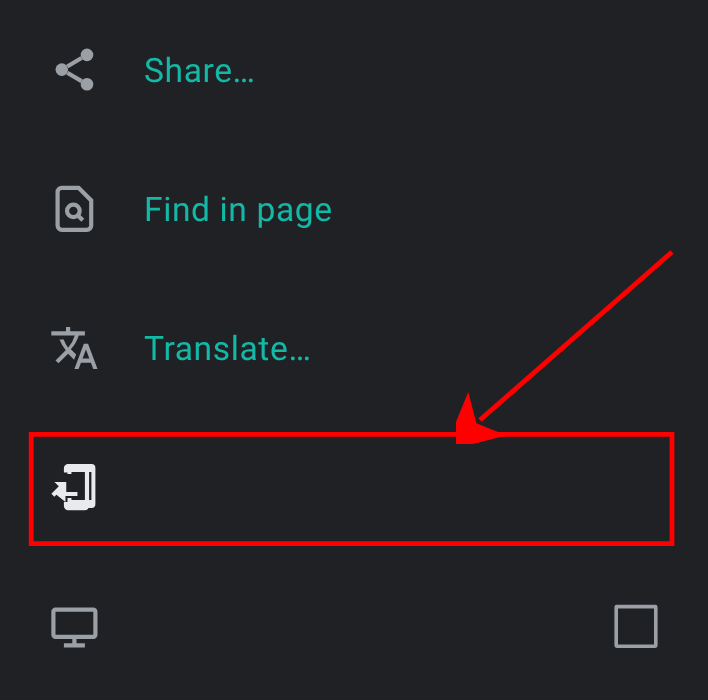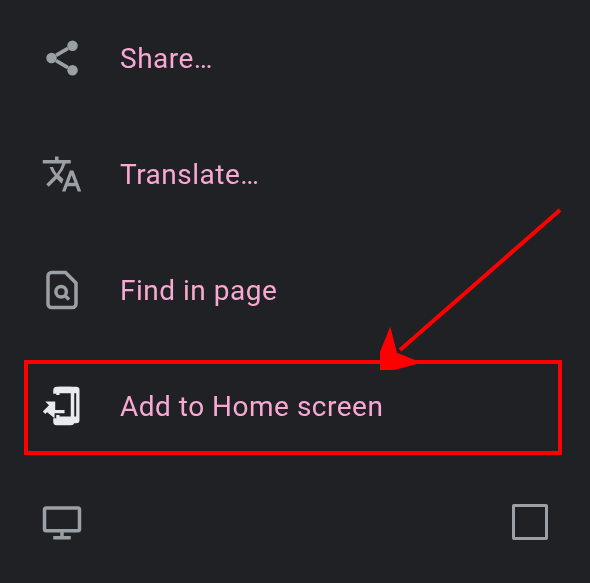--- a/index.html
+++ b/index.html
@@ -21,21 +21,21 @@
   .icon-wrap{
     width:48px;height:48px;
     display:flex;align-items:center;justify-content:center;
     flex-shrink:0;
   }
   .icon-wrap svg{width:42px;height:42px;}
   .label{
     margin-left:34px;
     font-size:28px;
     letter-spacing:0.5px;
-    color:#f9a8d4;
+    color:#14b8a6;
   }
   .checkbox{
     margin-left:auto;
     width:30px;height:30px;
     border:3px solid #9aa0a6;
     border-radius:2px;
     margin-right:22px;
   }
   .highlight-box{
     position:absolute;
@@ -65,50 +65,49 @@
         <circle cx="18" cy="19" r="3" fill="#9aa0a6" stroke="none"></circle>
         <line x1="8.6" y1="10.5" x2="15.4" y2="6.5"></line>
         <line x1="8.6" y1="13.5" x2="15.4" y2="17.5"></line>
       </svg>
     </span>
     <span class="label">Share…</span>
   </div>
 
   <div class="menu-item">
     <span class="icon-wrap">
-      <svg viewBox="0 0 24 24" fill="#9aa0a6">
-        <path d="M12.87 15.07l-2.54-2.51.03-.03A17.5 17.5 0 0 0 14.07 6H17V4h-7V2H8v2H1v2h11.17A15.5 15.5 0 0 1 9 11.9 15.5 15.5 0 0 1 6.9 8H4.9a17.4 17.4 0 0 0 2.96 5.05L3 17.9 4.41 19.31 9 14.72l2.83 2.83 1.04-2.48zM18.5 10h-2L12 22h2l1.12-3h4.75L21 22h2l-4.5-12zm-2.62 7l1.62-4.33L19.12 17h-3.24z"></path>
-      </svg>
-    </span>
-    <span class="label">Translate…</span>
-  </div>
-
-  <div class="menu-item">
-    <span class="icon-wrap">
       <svg viewBox="0 0 24 24" fill="none" stroke="#9aa0a6" stroke-width="2">
         <path d="M14 2H6a2 2 0 0 0-2 2v16a2 2 0 0 0 2 2h12a2 2 0 0 0 2-2V8l-6-6z"></path>
         <circle cx="11.5" cy="13" r="3"></circle>
         <line x1="13.8" y1="15.3" x2="16" y2="17.5"></line>
       </svg>
     </span>
     <span class="label">Find in page</span>
+  </div>
+
+  <div class="menu-item">
+    <span class="icon-wrap">
+      <svg viewBox="0 0 24 24" fill="#9aa0a6">
+        <path d="M12.87 15.07l-2.54-2.51.03-.03A17.5 17.5 0 0 0 14.07 6H17V4h-7V2H8v2H1v2h11.17A15.5 15.5 0 0 1 9 11.9 15.5 15.5 0 0 1 6.9 8H4.9a17.4 17.4 0 0 0 2.96 5.05L3 17.9 4.41 19.31 9 14.72l2.83 2.83 1.04-2.48zM18.5 10h-2L12 22h2l1.12-3h4.75L21 22h2l-4.5-12zm-2.62 7l1.62-4.33L19.12 17h-3.24z"></path>
+      </svg>
+    </span>
+    <span class="label">Translate…</span>
   </div>
 
   <div class="menu-item">
     <span class="icon-wrap">
       <svg viewBox="0 0 24 24" fill="#e8eaed">
         <path d="M18 1H8a2 2 0 0 0-2 2v3h2V5h10v14H8v-1H6v3a2 2 0 0 0 2 2h10a2 2 0 0 0 2-2V3a2 2 0 0 0-2-2zM5 15v-3l-5 4 5 4v-3h6v-2H5z" transform="translate(3 0) scale(0.95)"></path>
         <path d="M10 9l-5 5 1.4 1.4L10 11.8V17h2V8h-9v2h7z" fill="none"></path>
       </svg>
       <svg viewBox="0 0 24 24" fill="#e8eaed" style="position:absolute;width:42px;height:42px;">
         <path d="M17 1H9a2 2 0 0 0-2 2v2h2V4h8v16H9v-1H7v2a2 2 0 0 0 2 2h8a2 2 0 0 0 2-2V3a2 2 0 0 0-2-2z"></path>
         <path d="M2 13v2h5v3l4-4-4-4v3H2z" transform="rotate(-45 6 13) translate(-1 -2)"></path>
       </svg>
     </span>
-    <span class="label">Add to Home screen</span>
   </div>
 
   <div class="menu-item">
     <span class="icon-wrap">
       <svg viewBox="0 0 24 24" fill="none" stroke="#9aa0a6" stroke-width="2">
         <rect x="2" y="4" width="20" height="13" rx="1"></rect>
         <line x1="7" y1="21" x2="17" y2="21"></line>
         <line x1="12" y1="17" x2="12" y2="21"></line>
       </svg>
     </span>

